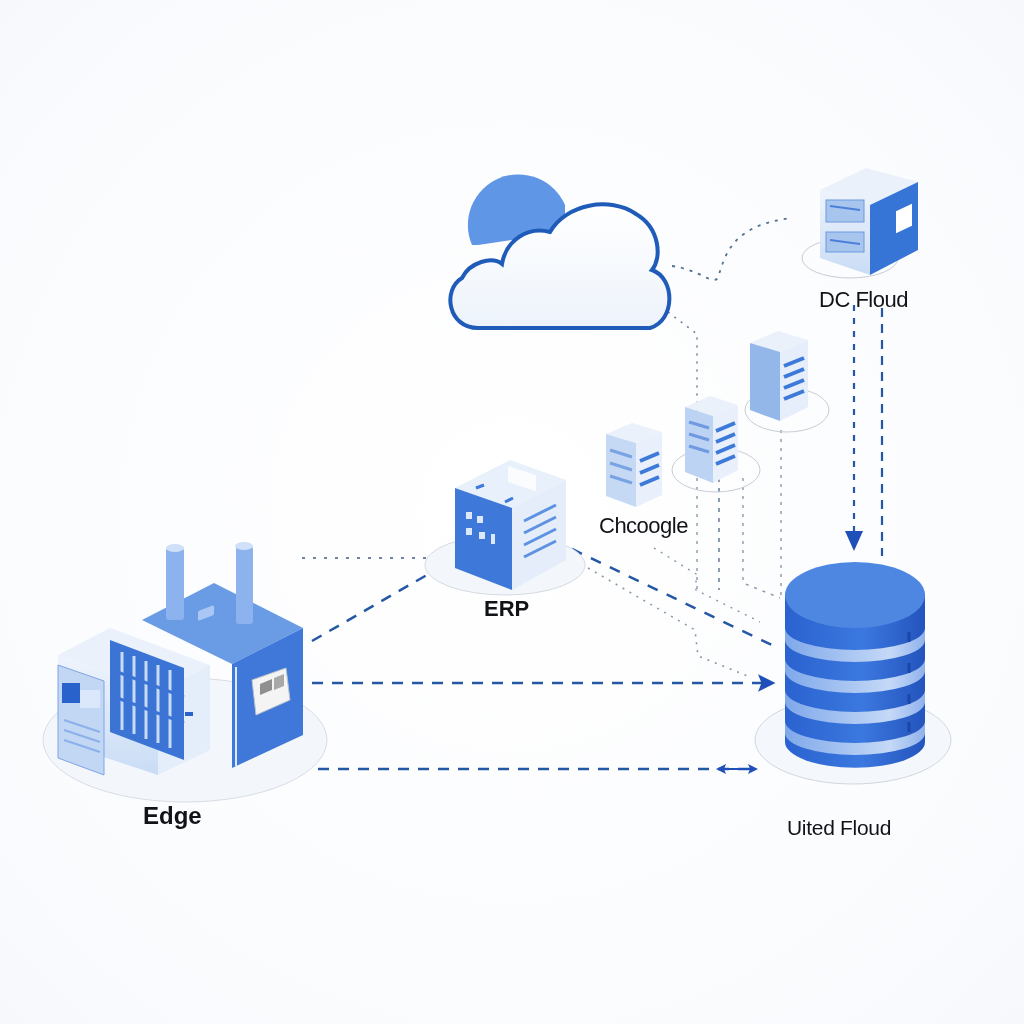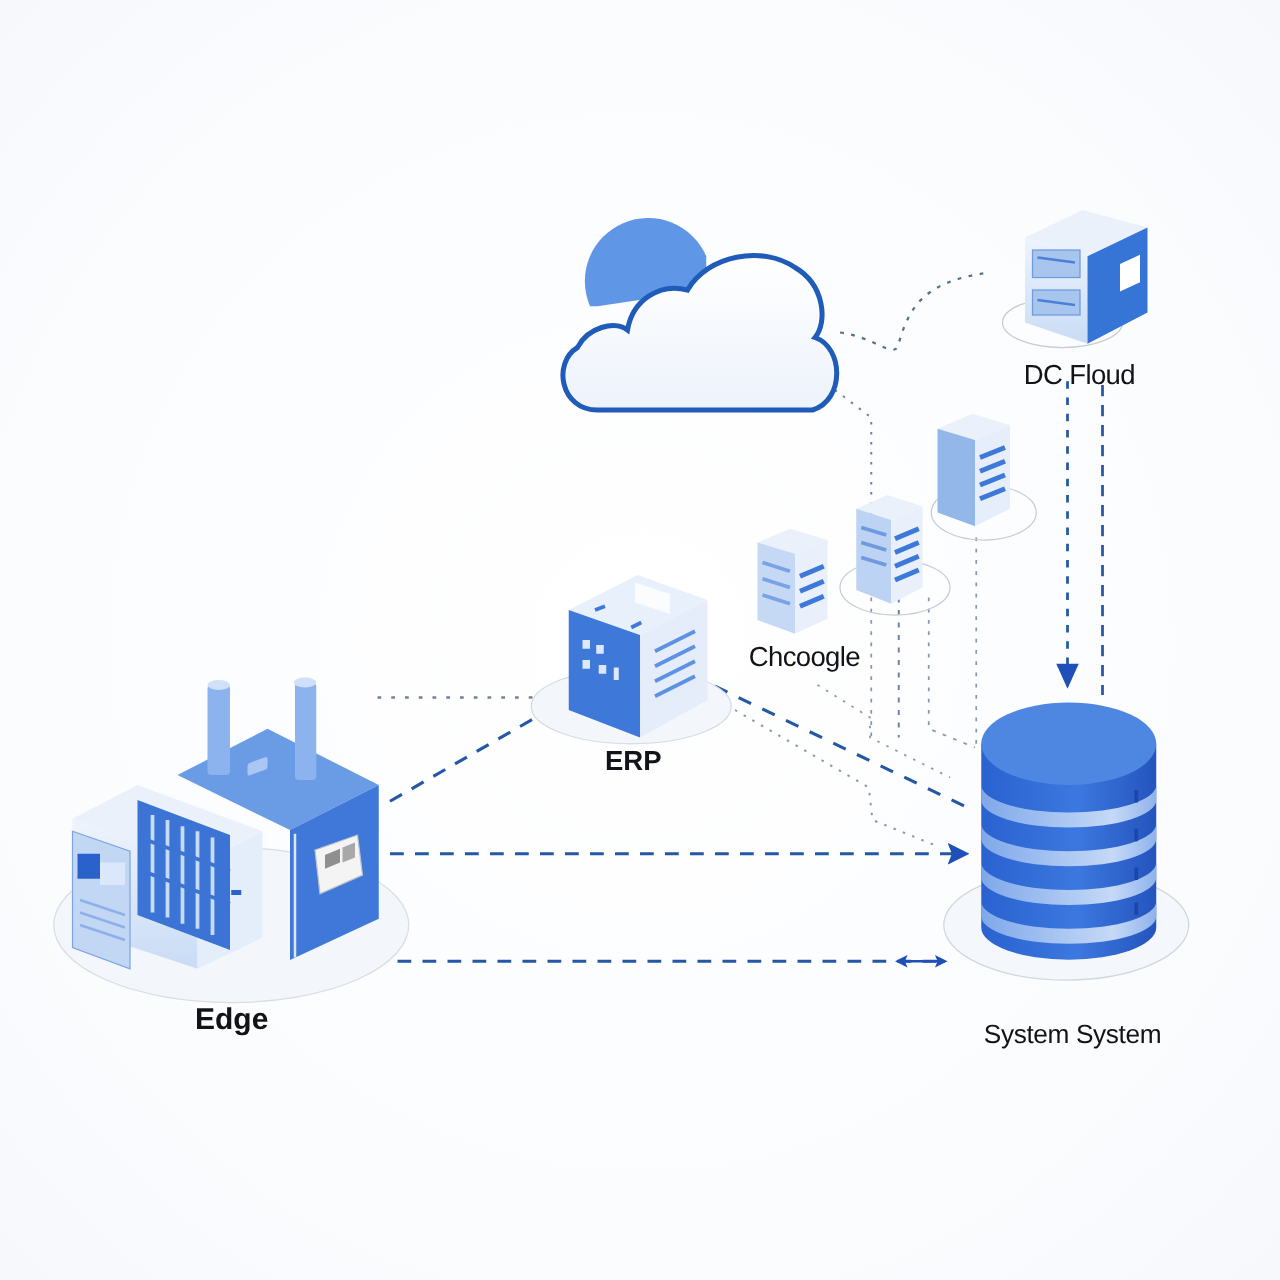--- a/index.html
+++ b/index.html
@@ -1,19 +1,19 @@
 <!DOCTYPE html>
 <html><head>
 <meta charset="utf-8">
 <style>
   html, body { margin: 0; padding: 0; background: #ffffff; }
   body { width: 1024px; height: 1024px; overflow: hidden; position: relative; font-family: "Liberation Sans", sans-serif; }
   #stage { position: absolute; left: 0; top: 0; width: 1024px; height: 1024px; background: radial-gradient(ellipse at 50% 50%, #ffffff 0%, #fbfcfe 70%, #f6f8fc 100%); }
   .label { position: absolute; color: #111318; font-family: "Liberation Sans", sans-serif; white-space: nowrap; }
-  .lbl-edge { left: 143px; top: 802px; font-size: 24px; font-weight: bold; margin-left: 13px; }
+  .lbl-edge { left: 143px; top: 802px; font-size: 24px; font-weight: bold; }
   .lbl-erp { left: 484px; top: 596px; font-size: 22px; font-weight: bold; }
   .lbl-storage { left: 579px; top: 513px; font-size: 22px; font-weight: normal; letter-spacing: -0.5px; margin-left: 20px; }
   .lbl-dc { left: 819px; top: 275px; font-size: 22px; letter-spacing: -0.5px; margin-top: 12px; }
   .lbl-unified { left: 787px; top: 816px; font-size: 21px; letter-spacing: -0.3px; }
 </style>
 </head>
 <body>
 
 <div id="stage">
   <svg width="1024" height="1024" viewBox="0 0 1024 1024" xmlns="http://www.w3.org/2000/svg">
@@ -234,14 +234,14 @@
         <line x1="909" y1="722" x2="909" y2="732"></line>
       </g>
     </g>
   </svg>
 
   
   <div class="label lbl-edge">Edge</div>
   <div class="label lbl-erp">ERP</div>
   <div class="label lbl-storage">Chcoogle</div>
   <div class="label lbl-dc">DC Floud</div>
-  <div class="label lbl-unified">System System</div>
+  <div class="label lbl-unified">Uited Floud</div>
 </div>
 
 </body></html>

